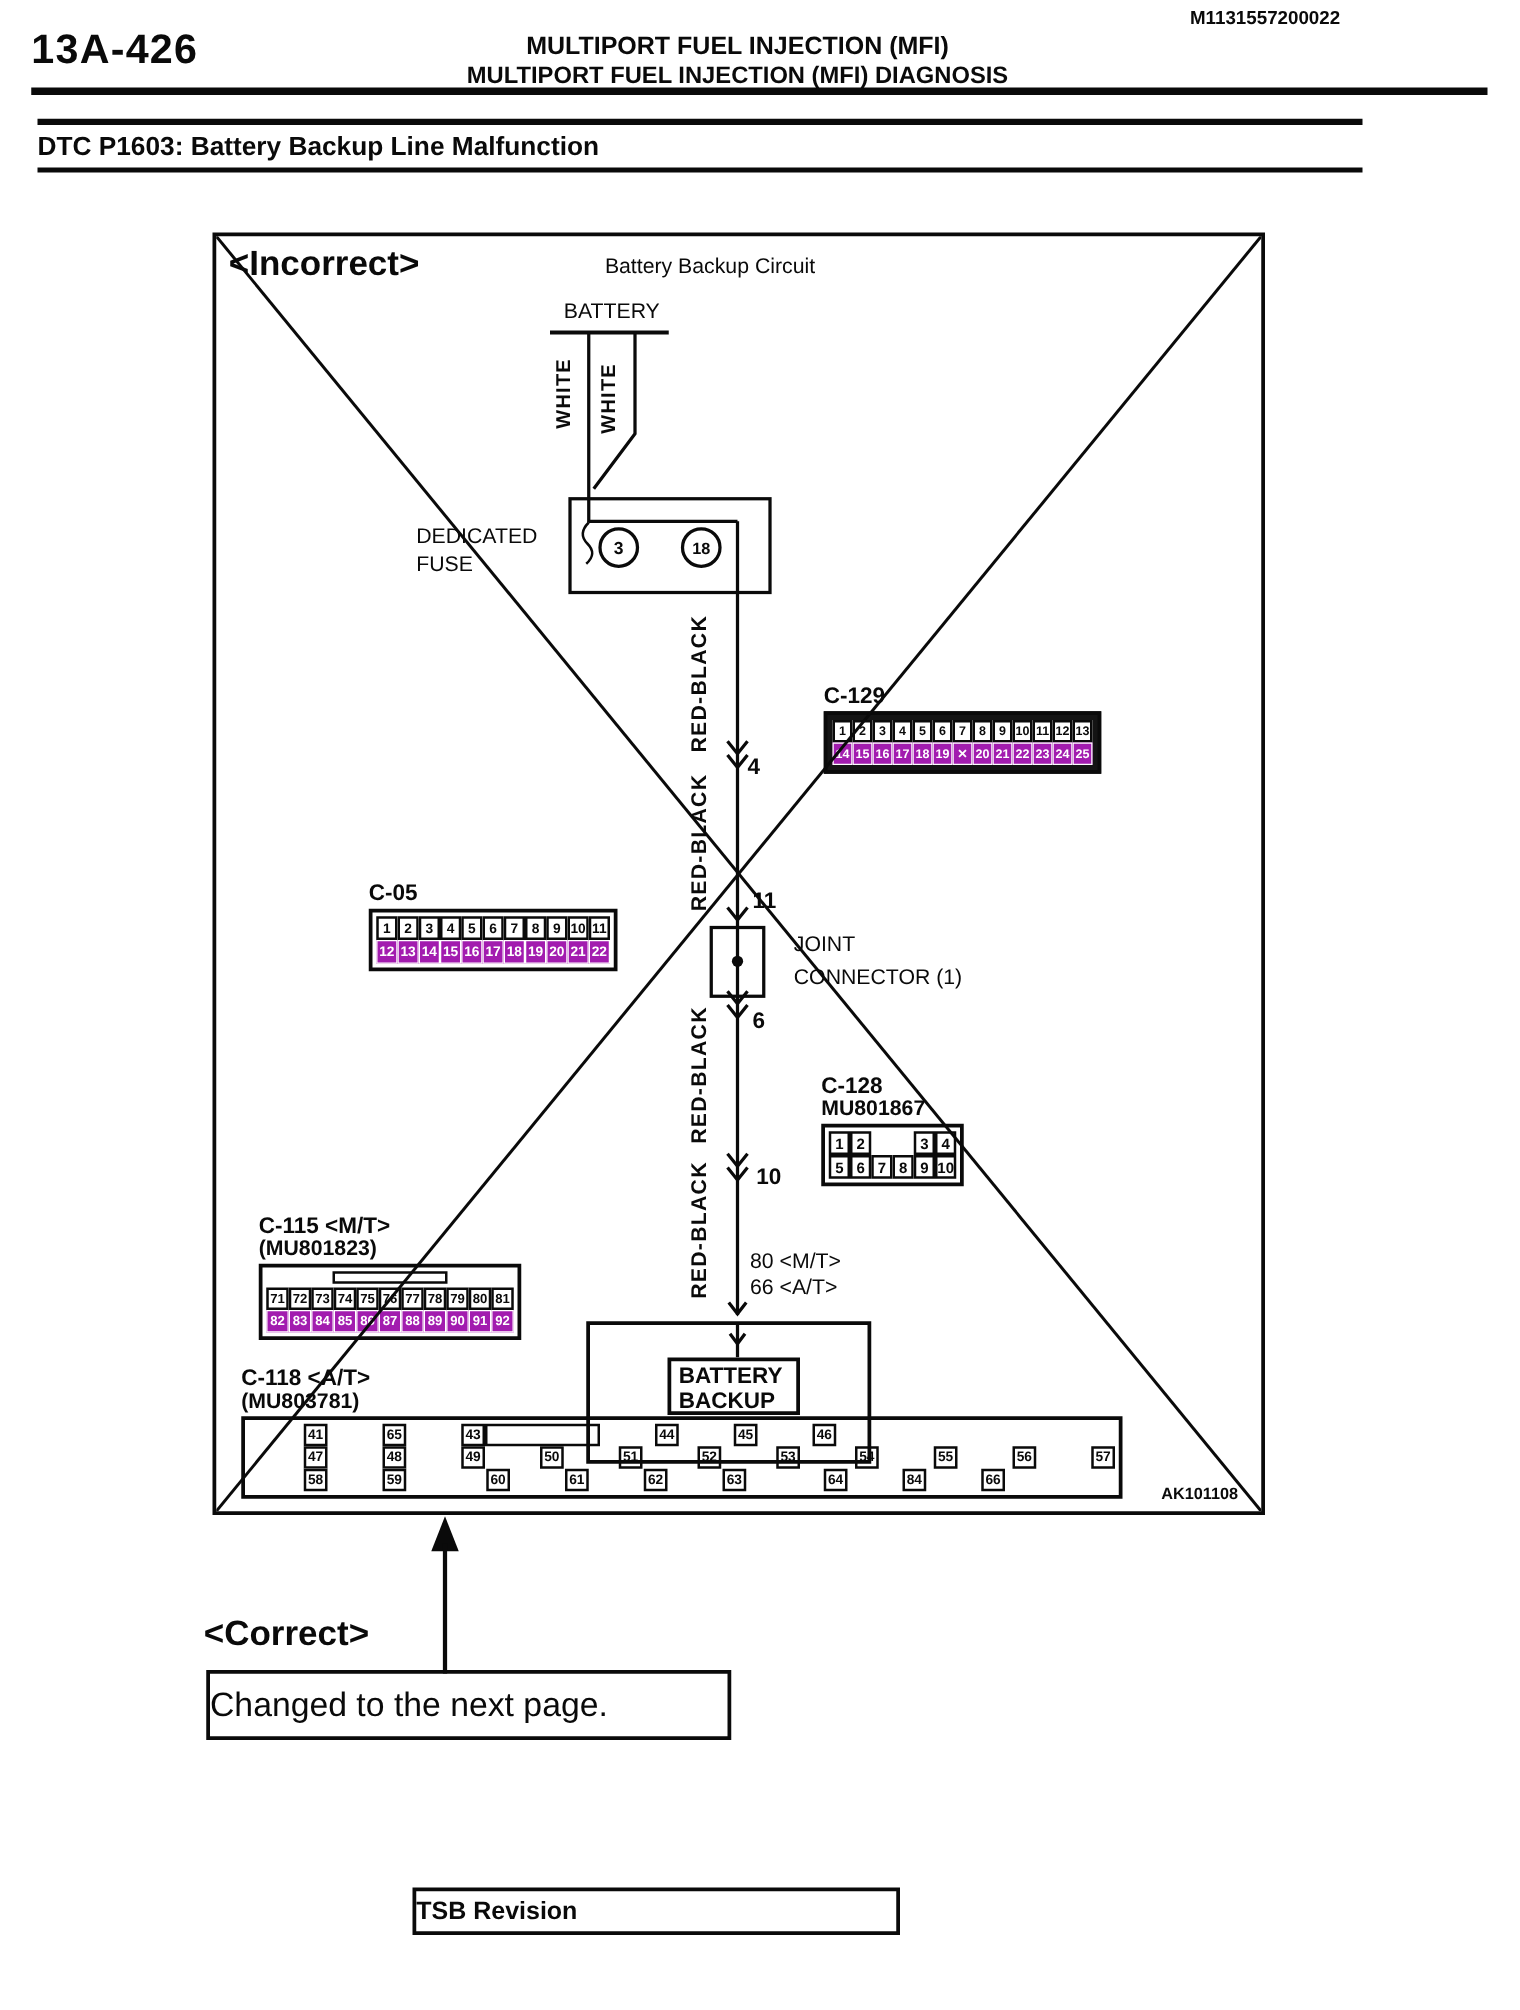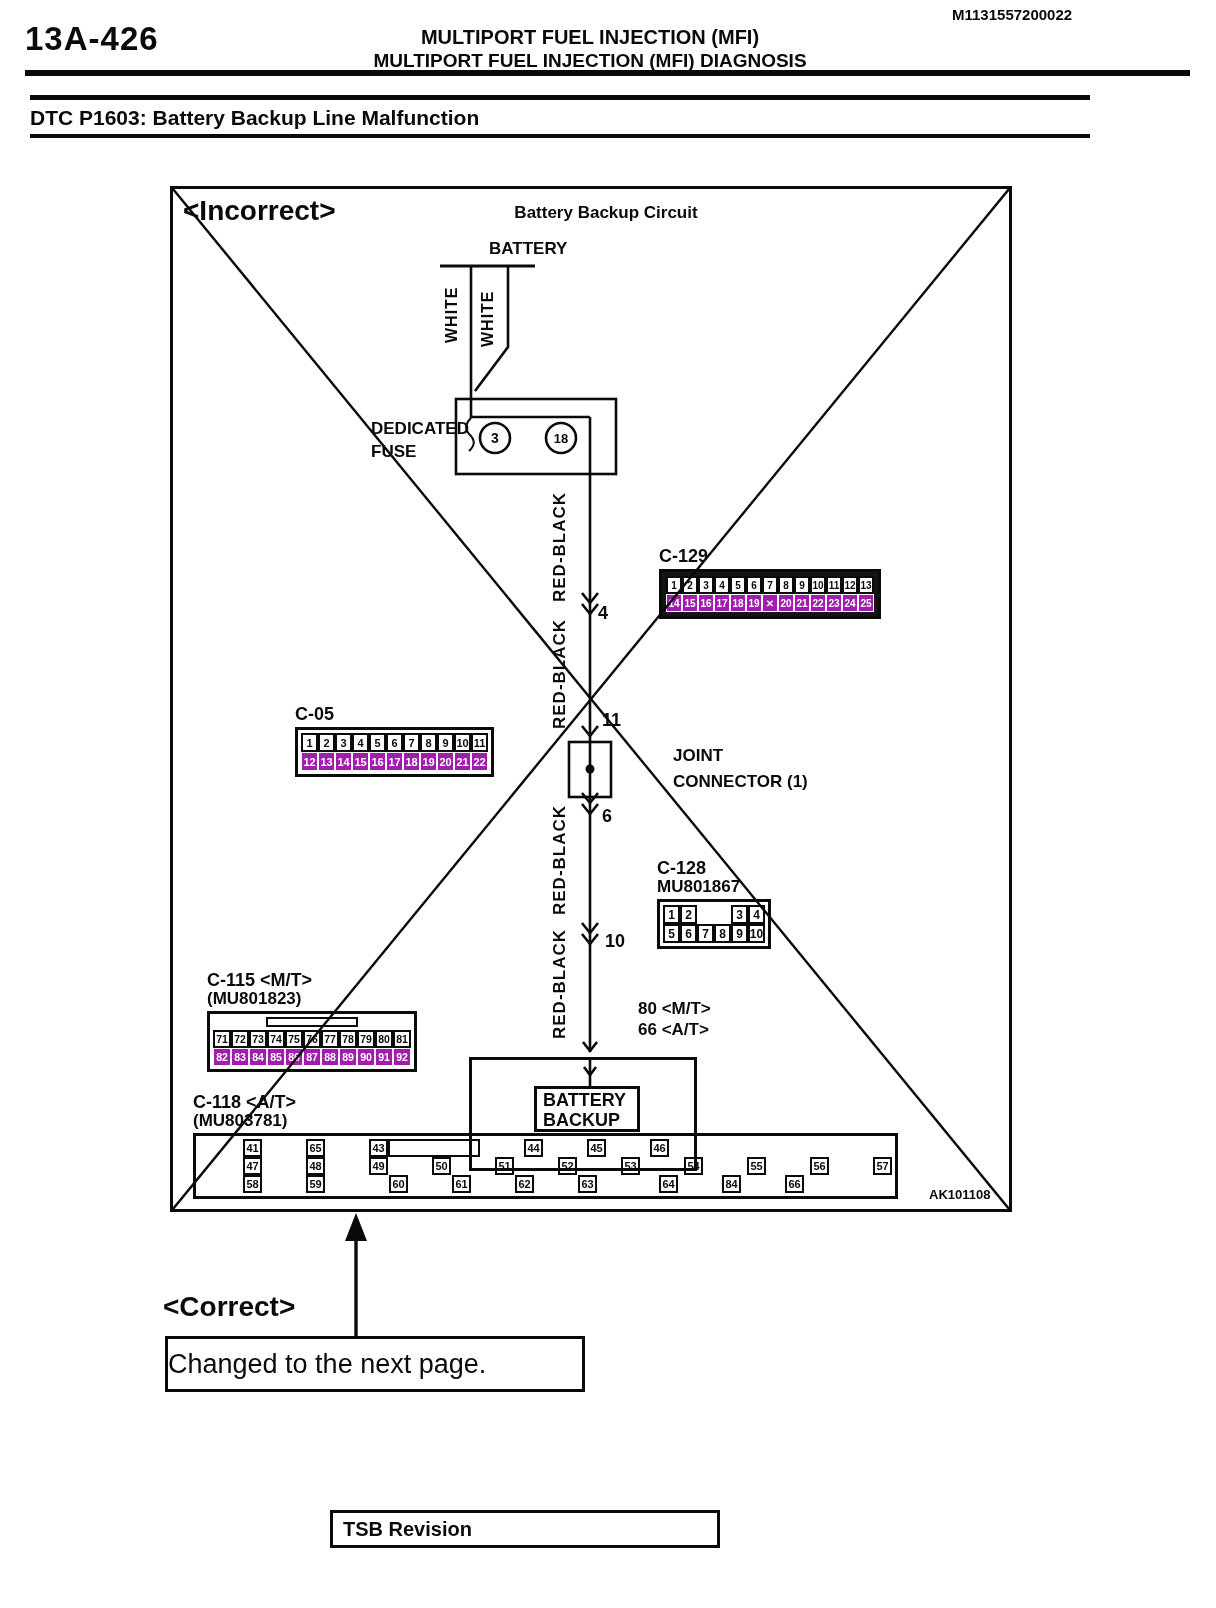--- a/index.html
+++ b/index.html
@@ -9,21 +9,21 @@
   .b{font-weight:bold;}
   .rule{position:absolute;background:#0a0a0a;}
   
   .vtext{position:absolute;writing-mode:vertical-rl;transform:rotate(180deg);
          font-weight:bold;white-space:nowrap;letter-spacing:1px;}
   
   #dframe{position:absolute;left:170px;top:186px;width:842px;height:1026px;
           border:3px solid #0a0a0a;box-sizing:border-box;}
   #dframe svg{position:absolute;left:0;top:0;}
   #overlay{pointer-events:none;z-index:30;}
-  .dg-label{position:absolute;font-weight:bold;font-size:17px;line-height:23px;z-index:10;white-space:nowrap;padding-left:38px;}
+  .dg-label{position:absolute;font-weight:normal;font-size:17px;line-height:23px;z-index:10;white-space:nowrap;}
   .num{position:absolute;font-weight:bold;font-size:18px;z-index:10;}
   
   .connector{position:absolute;z-index:10;}
   .cname{font-weight:bold;font-size:18px;white-space:nowrap;line-height:19px;}
   .csub{font-weight:bold;font-size:17px;white-space:nowrap;line-height:18px;}
   .cbody{border:3px solid #0a0a0a;margin:3px auto 0;padding:3px;display:inline-block;background:#fff;}
   .prow{display:flex;justify-content:flex-start;}
   .pin-cell{box-sizing:border-box;border:2px solid #0a0a0a;background:#fff;color:#0a0a0a;
             font-weight:bold;display:flex;align-items:center;justify-content:center;flex:none;}
   .pin-gap{flex:none;}
@@ -38,21 +38,21 @@
   .c115-tab{width:92px;height:10px;border:2.5px solid #0a0a0a;box-sizing:border-box;margin:0 auto 3px;background:#fff;}
   
   #ecm-box{position:absolute;left:296px;top:868px;width:228px;height:114px;
            border:3px solid #0a0a0a;box-sizing:border-box;z-index:10;background:transparent;}
   #bb-box{position:absolute;left:62px;top:26px;width:106px;height:46px;border:3px solid #0a0a0a;
           box-sizing:border-box;font-weight:bold;font-size:18px;line-height:20px;padding:1px 0 0 6px;background:#fff;}
   
   #changed-box{position:absolute;left:165px;top:1336px;width:420px;height:56px;border:3px solid #0a0a0a;
                box-sizing:border-box;display:flex;align-items:center;font-size:27px;}
   #tsb-box{position:absolute;left:330px;top:1510px;width:390px;height:38px;border:3px solid #0a0a0a;
-           box-sizing:border-box;display:flex;align-items:center;padding-left:10px;font-weight:bold;font-size:20px;}
+           box-sizing:border-box;display:flex;align-items:center;font-weight:bold;font-size:20px;}
 </style>
 </head>
 <body>
 
 <div id="page">
 
   <div class="abs b" style="left:952px;top:6px;font-size:15px;">M1131557200022</div>
   <div class="abs b" style="left:25px;top:20px;font-size:33px;letter-spacing:1px;">13A-426</div>
   <div class="abs b" style="left:310px;top:26px;width:560px;text-align:center;font-size:20px;">MULTIPORT FUEL INJECTION (MFI)</div>
   <div class="abs b" style="left:310px;top:50px;width:560px;text-align:center;font-size:19px;">MULTIPORT FUEL INJECTION (MFI) DIAGNOSIS</div>

